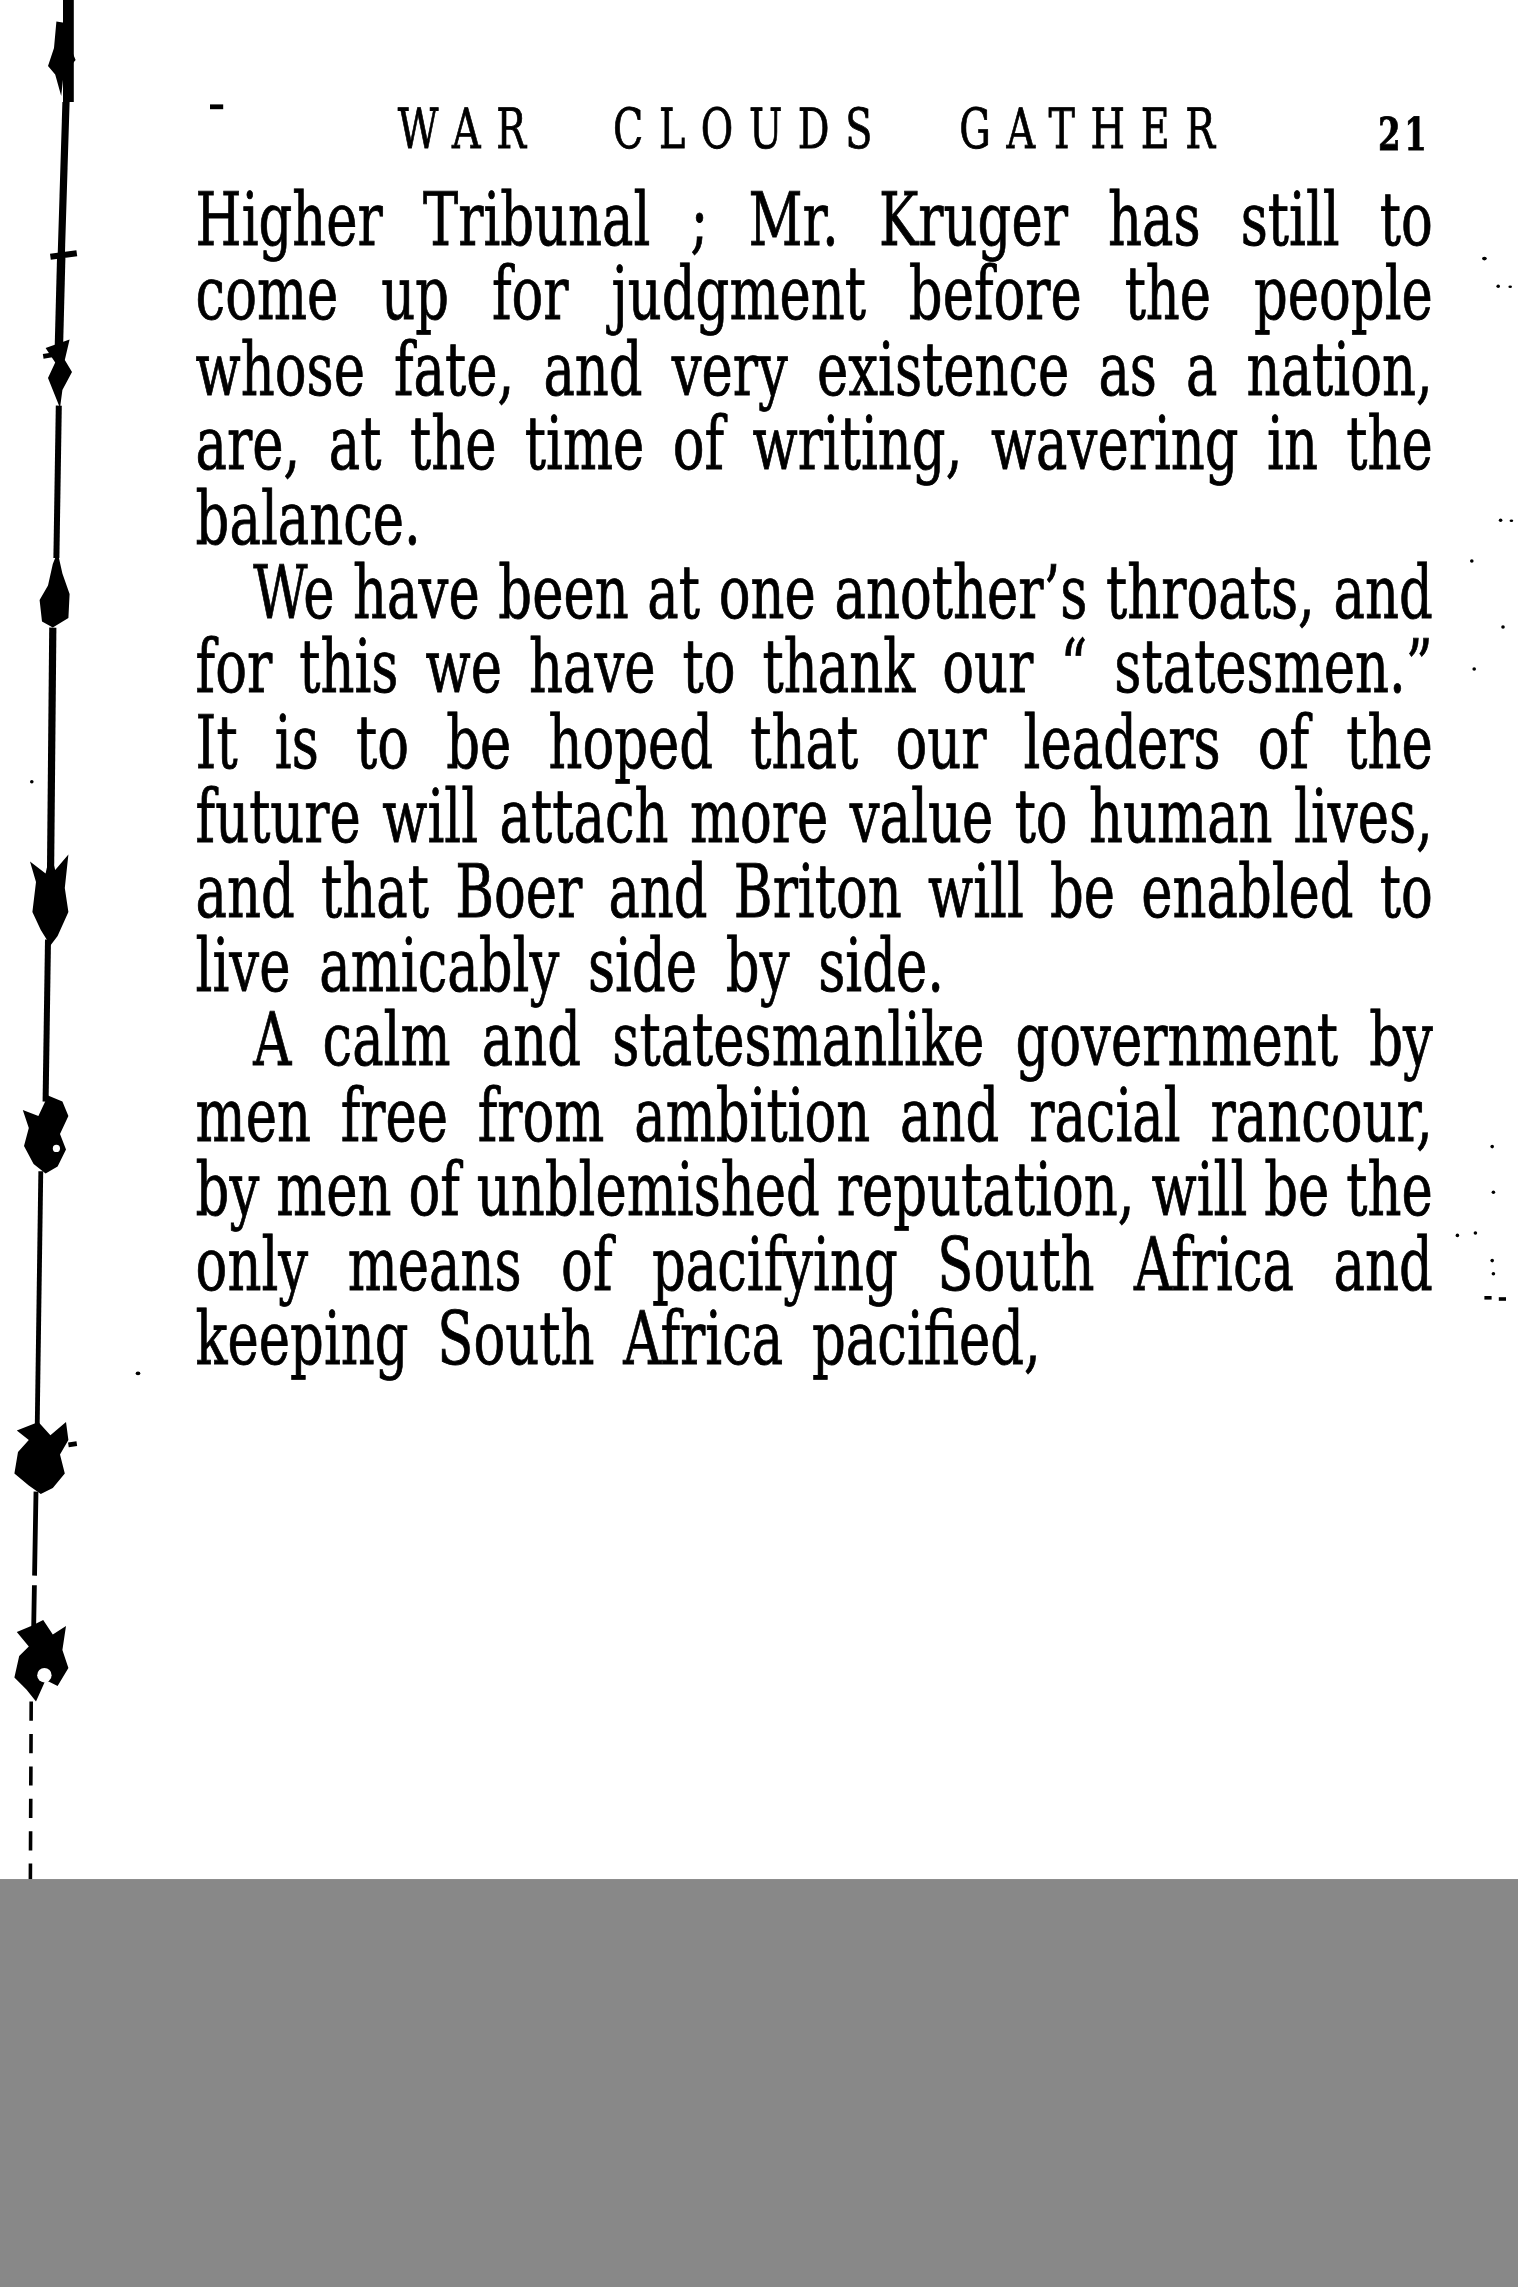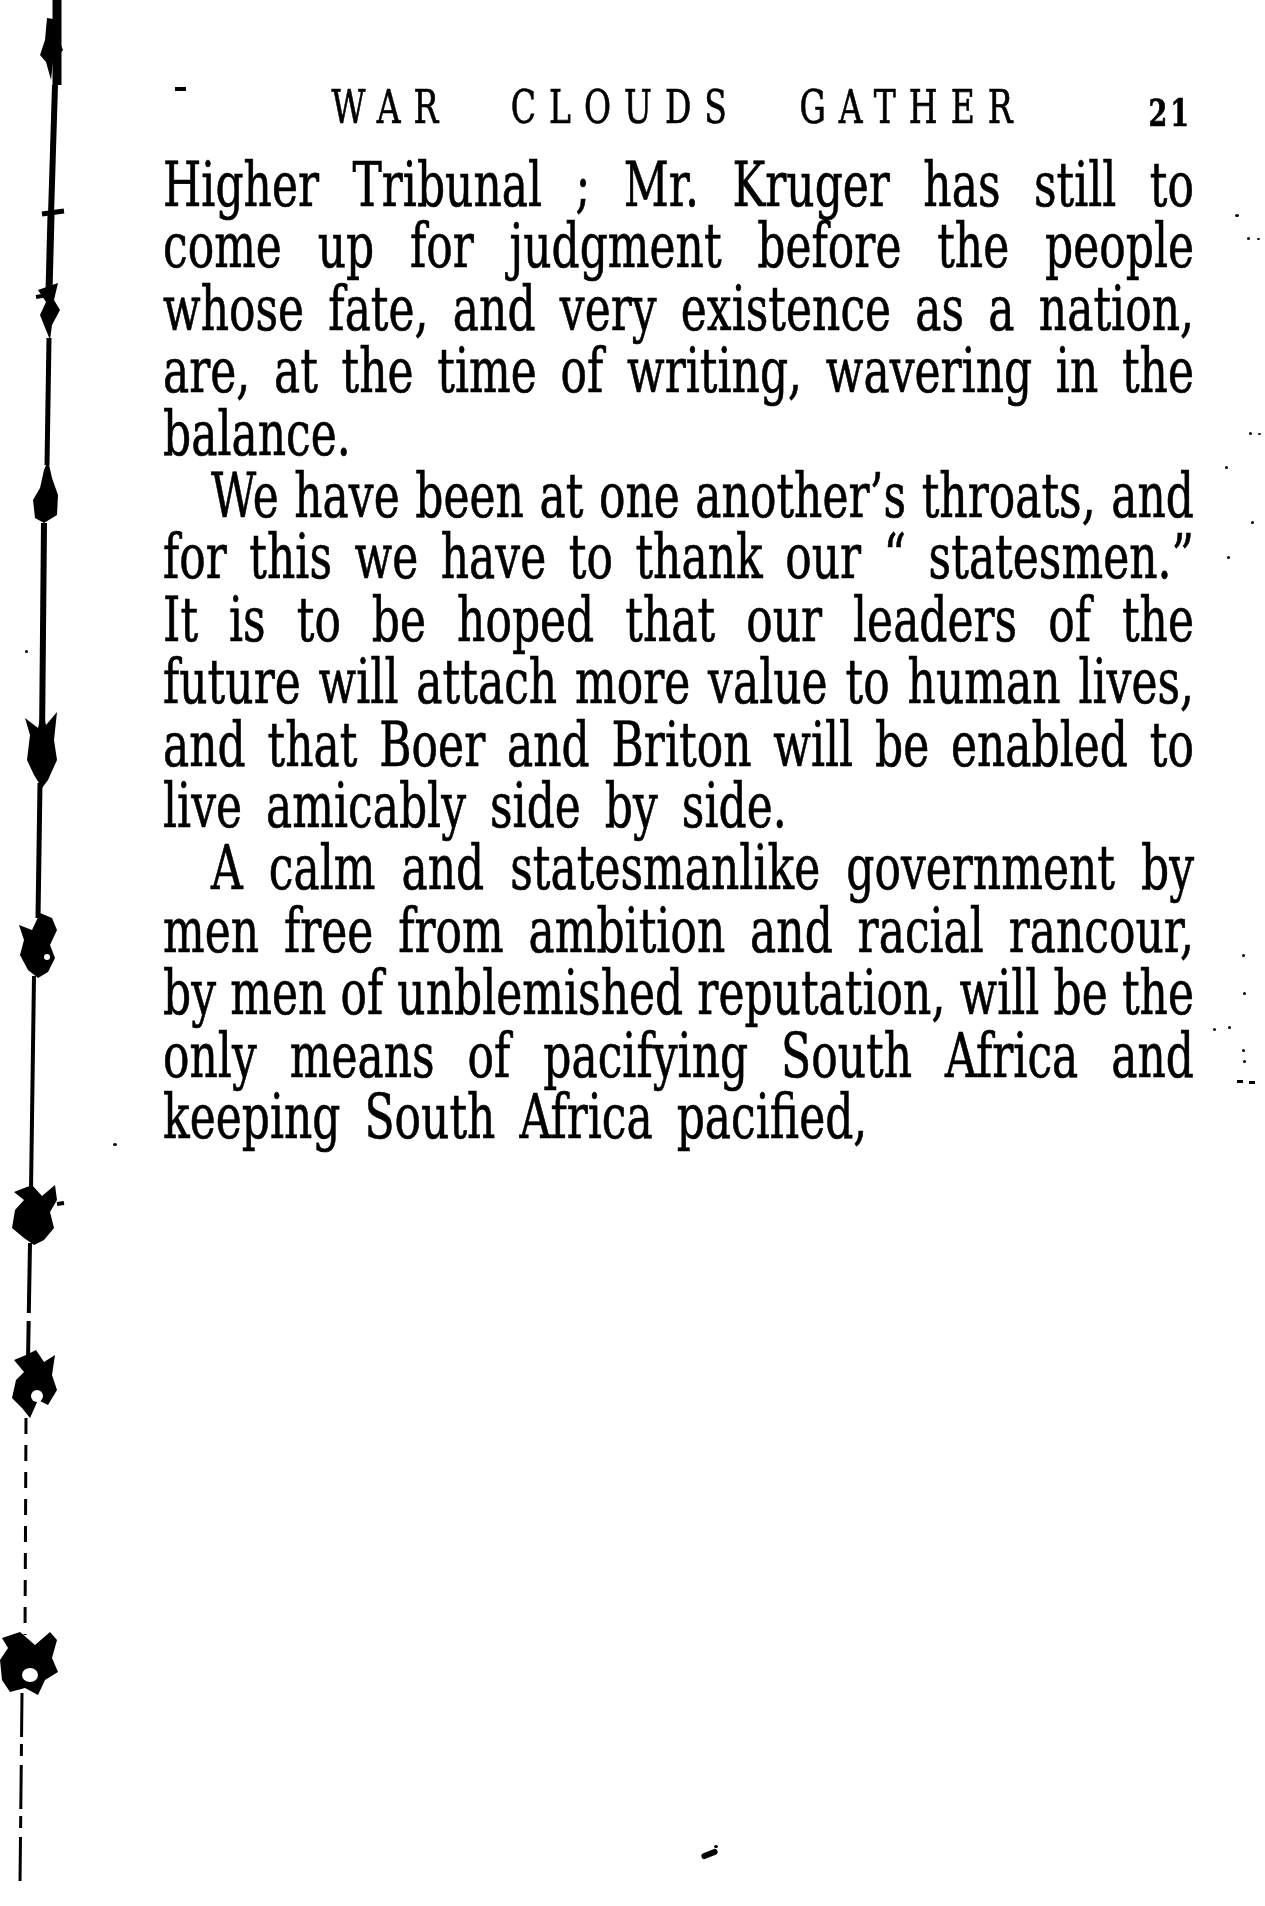--- a/index.html
+++ b/index.html
@@ -1,17 +1,17 @@
 <!DOCTYPE html>
 <html><head>
 <meta charset="utf-8">
 <style>
   html,body { margin:0; padding:0; background:#888; }
   .page {
-    position:relative; width:1265px; height:1906px;
+    position:relative; width:1265px; height:1566px;
     background:#ffffff; color:#000; overflow:hidden;
     font-family:"DejaVu Serif","Liberation Serif",serif;
   }
   
   .content {
     position:absolute; left:163px; top:84px; width:1031px;
     transform:scaleY(1.40); transform-origin:top left;
     -webkit-text-stroke:0.5px currentColor;
   }
   .header-row { position:relative; height:34px; }

